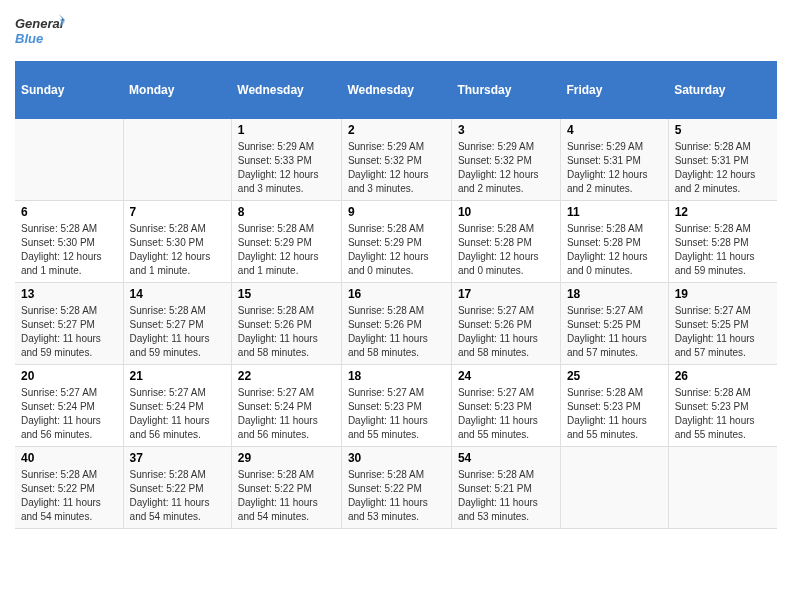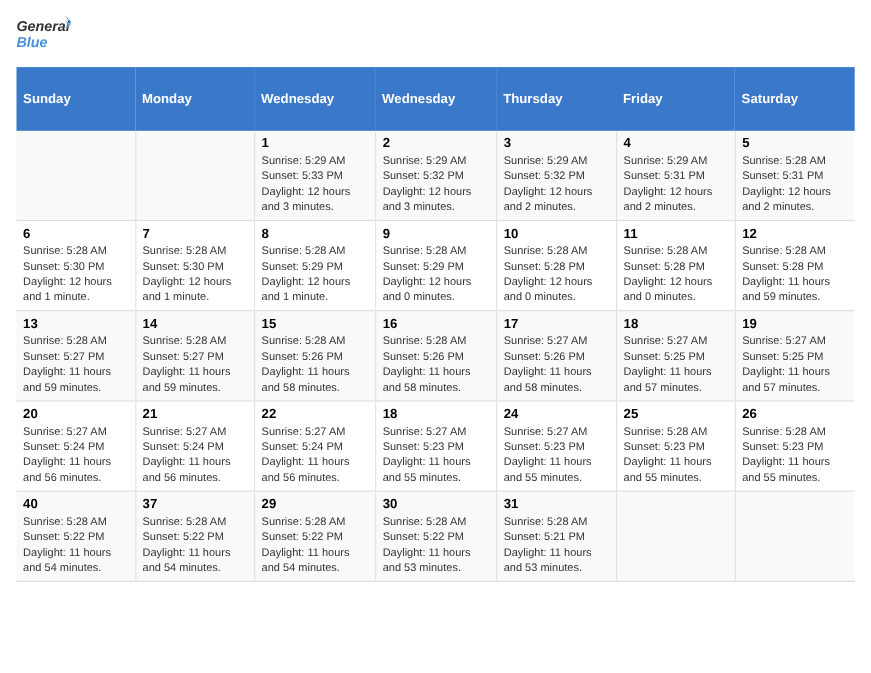--- a/index.html
+++ b/index.html
@@ -294,21 +294,21 @@
 Sunset: 5:22 PM
 Daylight: 11 hours and 54 minutes.</div>
         </td>
         <td>
           <span class="day-num">30</span>
           <div class="cell-text" style="white-space: pre-line;">Sunrise: 5:28 AM
 Sunset: 5:22 PM
 Daylight: 11 hours and 53 minutes.</div>
         </td>
         <td>
-          <span class="day-num">31</span>
+          <span class="day-num">54</span>
           <div class="cell-text" style="white-space: pre-line;">Sunrise: 5:28 AM
 Sunset: 5:21 PM
 Daylight: 11 hours and 53 minutes.</div>
         </td>
         <td></td>
         <td></td>
       </tr>
     </tbody>
 </table>
 

